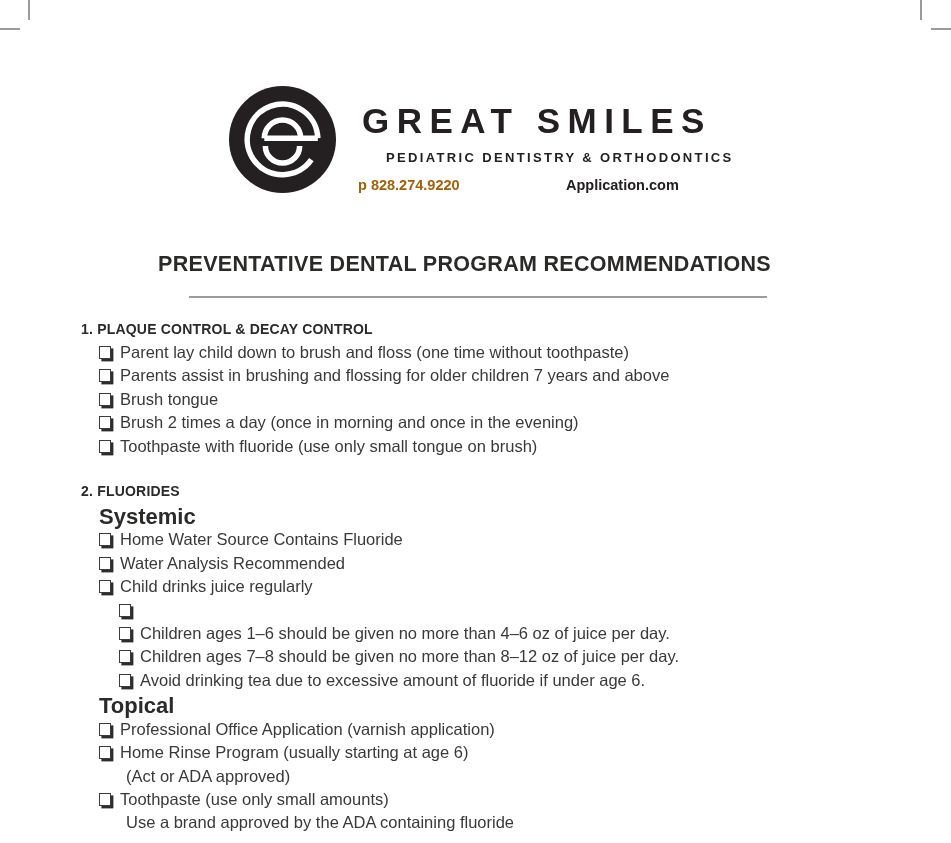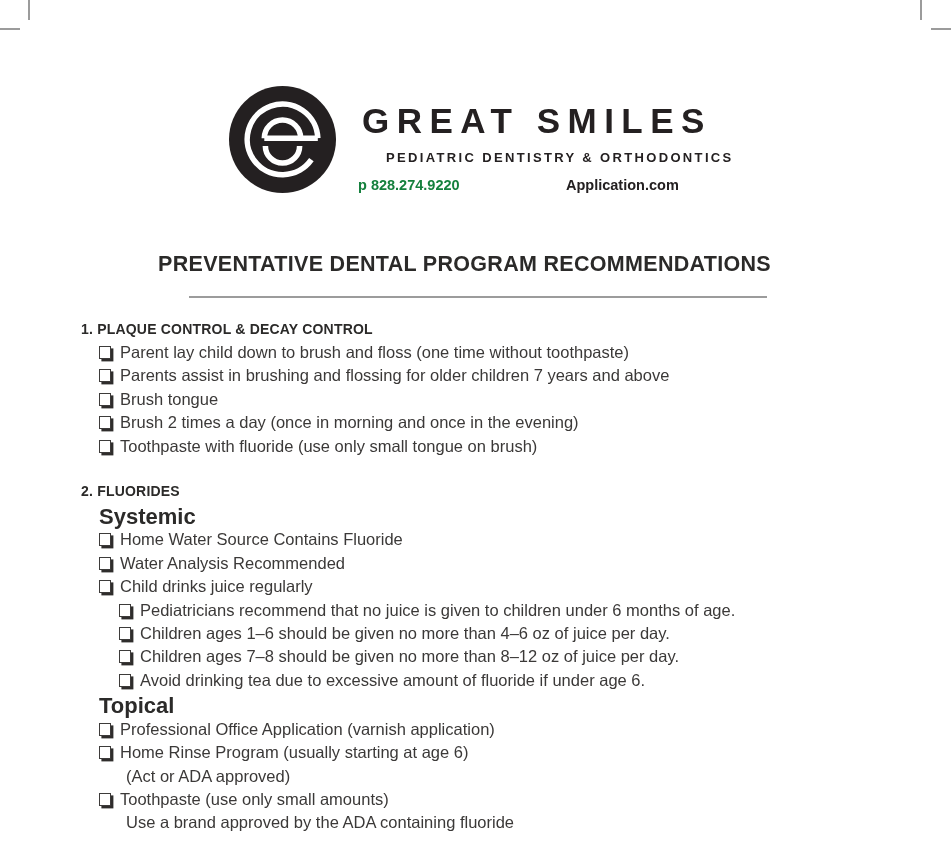--- a/index.html
+++ b/index.html
@@ -28,21 +28,21 @@
     font-size: 35px; font-weight: 700; letter-spacing: 7.5px;
     color: #242021; white-space: nowrap;
   }
   .tagline {
     position: absolute; left: 358px; top: 150px;
     font-size: 13px; font-weight: 700; letter-spacing: 2.35px;
     color: #242021; white-space: nowrap; padding-left: 28px;
   }
   .phone {
     position: absolute; left: 358px; top: 177px;
-    font-size: 14.5px; font-weight: 700; color: #15803d; white-space: nowrap;
+    font-size: 14.5px; font-weight: 700; color: #a16207; white-space: nowrap;
   }
   .website {
     position: absolute; left: 566px; top: 177px;
     font-size: 14.5px; font-weight: 700; color: #242021; white-space: nowrap;
   }
 
   
   .doc-title {
     position: absolute; left: 0; top: 252px; width: 929px;
     text-align: center;
@@ -113,21 +113,21 @@
     </div>
   </div>
 
   <div class="section">
     <h2 class="section-heading">2. FLUORIDES</h2>
     <div class="items">
       <h3 class="sub-label">Systemic</h3>
       <div class="row"><span class="cbx"></span><span>Home Water Source Contains Fluoride</span></div>
       <div class="row"><span class="cbx"></span><span>Water Analysis Recommended</span></div>
       <div class="row"><span class="cbx"></span><span>Child drinks juice regularly</span></div>
-      <div class="row lvl2"><span class="cbx"></span><span>Pediatricians recommend that no juice is given to children under 6 months of age.</span></div>
+      <div class="row lvl2"><span class="cbx"></span></div>
       <div class="row lvl2"><span class="cbx"></span><span>Children ages 1–6 should be given no more than 4–6 oz of juice per day.</span></div>
       <div class="row lvl2"><span class="cbx"></span><span>Children ages 7–8 should be given no more than 8–12 oz of juice per day.</span></div>
       <div class="row lvl2"><span class="cbx"></span><span>Avoid drinking tea due to excessive amount of fluoride if under age 6.</span></div>
 
       <h3 class="sub-label">Topical</h3>
       <div class="row"><span class="cbx"></span><span>Professional Office Application (varnish application)</span></div>
       <div class="row"><span class="cbx"></span><span>Home Rinse Program (usually starting at age 6)</span></div>
       <div class="row cont"><span>(Act or ADA approved)</span></div>
       <div class="row"><span class="cbx"></span><span>Toothpaste (use only small amounts)</span></div>
       <div class="row cont"><span>Use a brand approved by the ADA containing fluoride</span></div>

